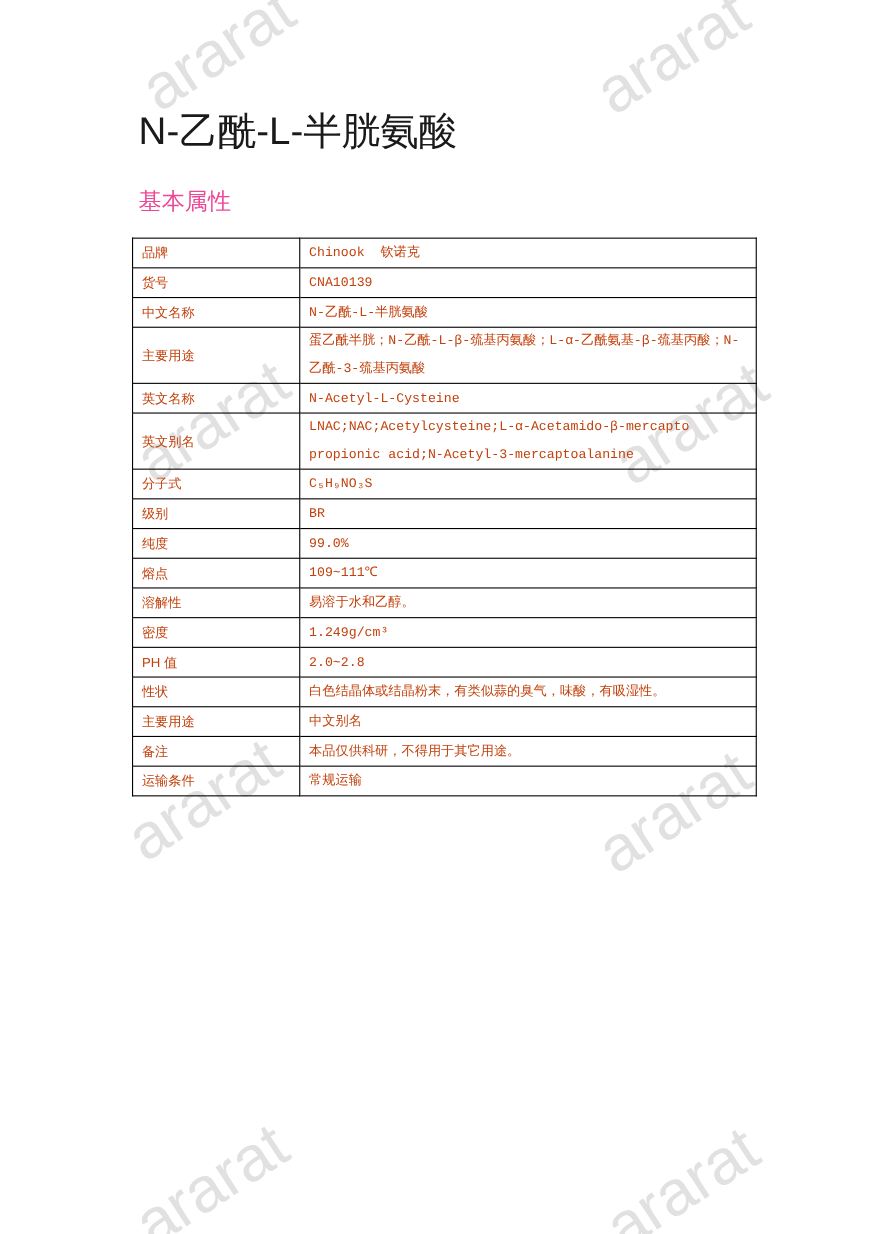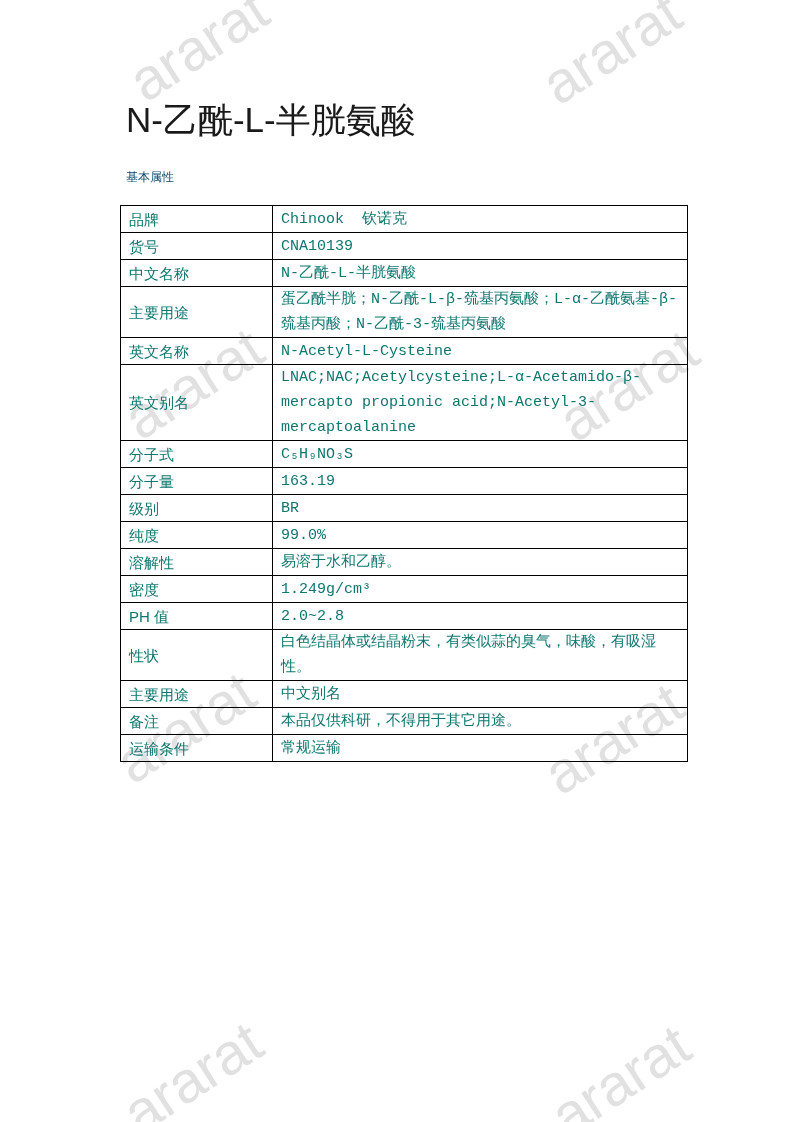--- a/index.html
+++ b/index.html
@@ -39,34 +39,34 @@
   }
   .title {
     margin: 0 0 0 6px;
     font-size: 35px;
     font-weight: 400;
     line-height: 44px;
     color: #1a1a1a;
   }
   .section-heading {
     margin: 27px 0 0 6px;
-    font-size: 12px;
-    color: #0c4a6e;
+    font-size: 21px;
+    color: #ec4899;
   }
   table.props {
     margin-top: 19px;
     border-collapse: collapse;
     table-layout: fixed;
     width: 567px;
   }
   table.props td {
     border: 1px solid #000000;
-    font-size: 15px;
+    font-size: 12px;
     line-height: 25px;
-    color: #0f766e;
+    color: #c2410c;
     height: 26px;
     padding: 0 8px;
     vertical-align: middle;
     background: transparent;
   }
   td.label-cell { width: 152px; }
   td.value-cell { width: 415px; font-family: Liberation Mono, monospace; }
 </style>
 </head>
 <body>
@@ -120,35 +120,35 @@
     <td class="label-cell">英文别名</td>
     <td class="value-cell">LNAC;NAC;Acetylcysteine;L-α-Acetamido-β-mercapto propionic acid;N-Acetyl-3-mercaptoalanine</td>
   </tr>
 
 
   <tr>
     <td class="label-cell">分子式</td>
     <td class="value-cell">C₅H₉NO₃S</td>
   </tr>
 
-  <tr>
-    <td class="label-cell">分子量</td>
-    <td class="value-cell">163.19</td>
-  </tr>
 
   <tr>
     <td class="label-cell">级别</td>
     <td class="value-cell">BR</td>
   </tr>
 
   <tr>
     <td class="label-cell">纯度</td>
     <td class="value-cell">99.0%</td>
   </tr>
 
+  <tr>
+    <td class="label-cell">熔点</td>
+    <td class="value-cell">109~111℃</td>
+  </tr>
 
   <tr>
     <td class="label-cell">溶解性</td>
     <td class="value-cell">易溶于水和乙醇。</td>
   </tr>
 
   <tr>
     <td class="label-cell">密度</td>
     <td class="value-cell">1.249g/cm³</td>
   </tr>

